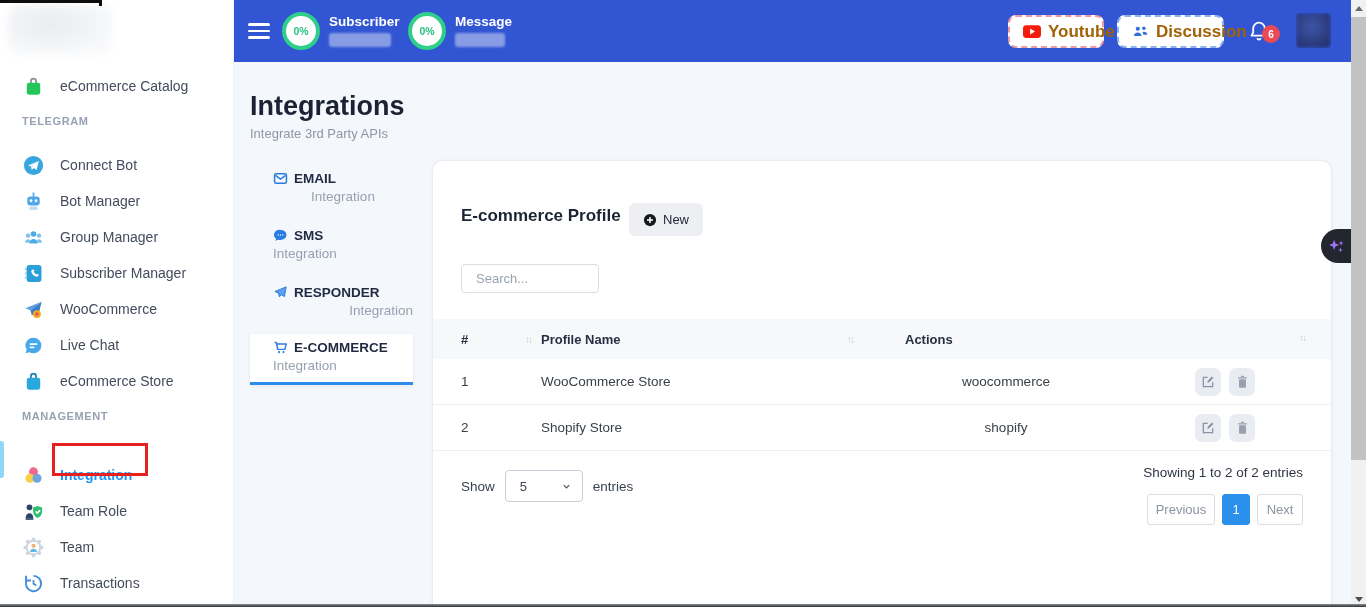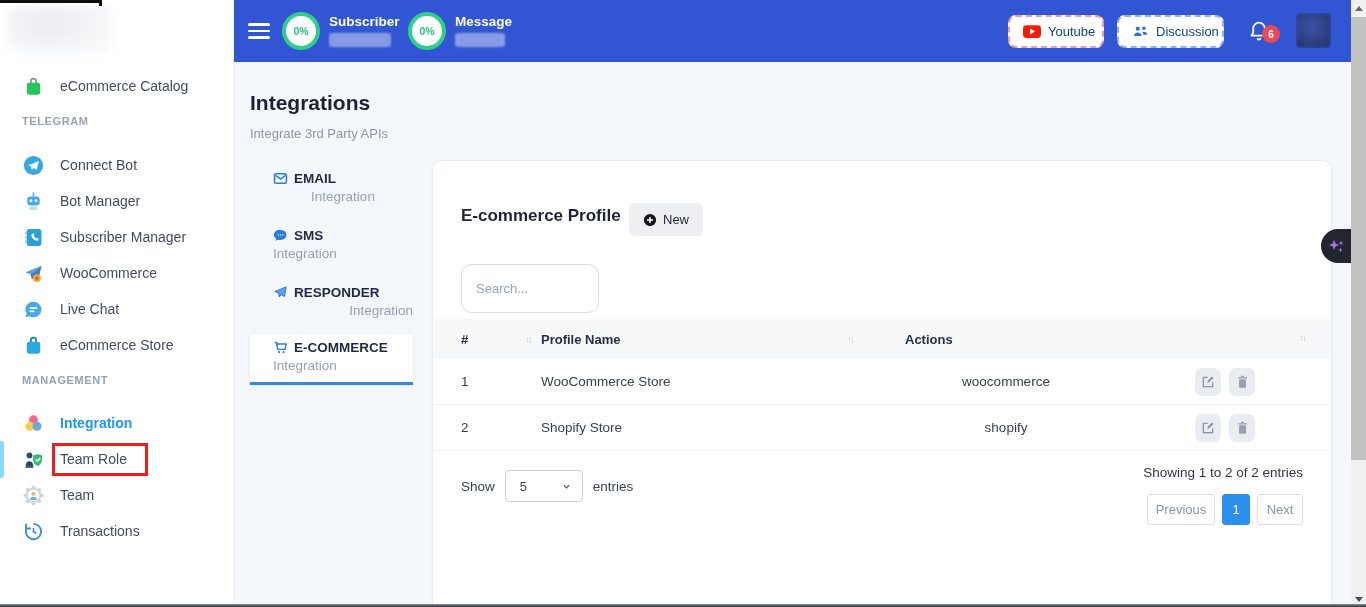--- a/index.html
+++ b/index.html
@@ -11,73 +11,73 @@
   .logo-blur { position:absolute; left:8px; top:4px; width:104px; height:50px; border-radius:10px;
                background:radial-gradient(ellipse at 40% 40%, #e9ebef 0%, #f8f9fb 75%); filter:blur(4px); }
   .top-tick { position:absolute; left:0; top:0; width:100px; height:2.5px; background:#0d0d0d; z-index:5; }
   .top-tick2 { position:absolute; left:99px; top:0; width:2.5px; height:6px; background:#0d0d0d; z-index:5; }
   .nav { padding-top:68px; }
   .nav-item { height:36px; display:flex; align-items:center; padding-left:22px; gap:15px; cursor:pointer; }
   .nav-item .nicon { width:23px; height:23px; flex:0 0 23px; }
   .nav-item .nlabel { font-size:14px; color:#434b5c; }
   .nav-section { font-size:11px; font-weight:700; letter-spacing:.6px; color:#98a2b0; padding-left:22px; height:15px; }
   .sec-a { margin-top:11px; margin-bottom:17px; }
-  .sec-b { margin-top:11px; margin-bottom:16px; }
+  .sec-b { margin-top:11px; margin-bottom:32px; }
   .nav-item.active .nlabel { color:#2196f3; font-weight:700; }
   .active-bar { position:absolute; left:0; top:441px; width:4px; height:37px; background:#8fd6f8; border-radius:0 3px 3px 0; }
   .annotation-box { position:absolute; left:52px; top:443px; width:96px; height:33px; border:3px solid #e6211f; z-index:20; pointer-events:none; }
 
   
   .topbar { position:absolute; left:234px; top:0; right:15px; height:62px; background:#3155d3; z-index:2; }
   .hamburger { position:absolute; left:14px; top:23px; width:22px; height:16px; display:flex; flex-direction:column; justify-content:space-between; cursor:pointer; }
   .hamburger span { display:block; height:2.6px; background:#fff; border-radius:2px; }
   .stat { position:absolute; top:12px; display:flex; gap:9px; align-items:flex-start; }
   .stat1 { left:48px; } .stat2 { left:174px; }
   .ring { width:38px; height:38px; border-radius:50%; border:4px solid #2fce8b; background:#fff; display:flex; align-items:center; justify-content:center;
           font-size:10.5px; font-weight:700; color:#27c281; }
   .stat-label { font-size:13.5px; font-weight:700; color:#fff; line-height:15px; margin-top:2px; }
   .stat-blur { height:14px; border-radius:3px; background:rgba(255,255,255,.42); margin-top:4px; filter:blur(1px); }
   .blur-a { width:62px; } .blur-b { width:50px; }
   .tb-btn { position:absolute; top:15px; height:33px; background:#fff; border-radius:8px; display:flex; align-items:center; gap:7px;
-            padding:0 13px; font-size:13px; font-weight:400; color:#0c4a6e; cursor:pointer; }
+            padding:0 13px; font-size:17px; font-weight:700; color:#a16207; cursor:pointer; }
   .btn-youtube { left:774px; width:96px; border:2px dashed #ef9aa2; }
   .btn-discussion { left:883px; width:107px; border:2px dashed #8cb2ef; }
   .bell { position:absolute; left:1013px; top:19px; width:24px; height:24px; cursor:pointer; }
   .badge { position:absolute; left:1028px; top:25px; min-width:18px; height:18px; border-radius:50%; background:#ea4956; color:#fff;
            font-size:10px; font-weight:700; display:flex; align-items:center; justify-content:center; z-index:2; }
   .avatar { position:absolute; left:1062px; top:13px; width:35px; height:35px; border-radius:4px; overflow:hidden; cursor:pointer; }
   .avatar .inner { width:100%; height:100%; background:radial-gradient(circle at 45% 40%, #3d56a8 0%, #27336f 80%); filter:blur(2px); }
 
   
   .scrollbar { position:absolute; right:0; top:0; width:15px; height:100%; background:#f1f1f1; z-index:6; }
   .sb-btn { position:absolute; left:0; width:15px; height:16px; background:#f1f1f1; display:flex; align-items:center; justify-content:center; }
   .sb-up { top:0; } .sb-down { bottom:0; }
   .tri-up { width:0; height:0; border-left:4px solid transparent; border-right:4px solid transparent; border-bottom:5px solid #6a6a6a; }
   .tri-down { width:0; height:0; border-left:4px solid transparent; border-right:4px solid transparent; border-top:5px solid #4e4e4e; }
   .sb-thumb { position:absolute; left:0; top:17px; width:15px; height:443px; background:#c2c2c2; }
 
   
   .main { position:absolute; left:234px; top:62px; right:15px; bottom:0; background:#f4f7fc; }
-  .page-title { position:absolute; left:16px; top:29px; font-size:21px; font-weight:700; color:#1b2233; }
+  .page-title { position:absolute; left:16px; top:29px; font-size:27px; font-weight:700; color:#1b2233; }
   .page-subtitle { position:absolute; left:16px; top:64px; font-size:13px; color:#8d97a6; }
 
   .subnav-item { position:absolute; left:16px; width:163px; padding:6px 0 6px 23px; cursor:pointer; }
   .sn1 { top:103px;text-align:center; } .sn2 { top:160px; } .sn3 { top:217px;text-align:right; }
   .subnav-item.active { top:272px; background:#fff; border-bottom:3px solid #2f8be9; height:51px; box-shadow:0 1px 4px rgba(30,40,70,.07); }
   .subnav-title { display:flex; align-items:center; gap:6px; font-size:13.5px; font-weight:700; color:#1f2940; }
   .subnav-title .subicon { width:15px; height:15px; }
   .subnav-sub { font-size:13.5px; color:#97a1b0; margin-top:3px; }
 
   
   .card { position:absolute; left:198px; top:98px; width:900px; bottom:0; background:#fff; border:1px solid #e9edf3;
           border-bottom:none; border-radius:10px 10px 0 0; box-shadow:0 1px 4px rgba(25,35,60,.05); }
   .card-title { position:absolute; left:28px; top:45px; font-size:17px; font-weight:700; color:#1d2433; }
   .new-btn { position:absolute; left:196px; top:42px; height:33px; padding:0 14px; background:#edeff2; border-radius:6px;
              display:flex; align-items:center; gap:6px; font-size:13px; color:#1d2433; cursor:pointer; }
-  .search-box { position:absolute; left:28px; top:103px; width:138px; height:49px; border:1px solid #d8dee6; border-radius:11px;
+  .search-box { position:absolute; left:28px; top:103px; width:138px; height:29px; border:1px solid #d8dee6; border-radius:4px;
                 background:#fff; font-size:13px; color:#3a4454; padding:0 14px; outline:none; font-family:"Liberation Sans",sans-serif; }
   .search-box::placeholder { color:#9aa4b1; }
 
   .table { position:absolute; left:0; top:158px; width:100%; }
   .tr { display:flex; align-items:center; }
   .thead { height:40px; background:#f7f8fa; font-size:13px; font-weight:700; color:#273043; }
   .trow { height:46px; font-size:13.5px; color:#3a4149; border-bottom:1px solid #edf0f4; }
   .col-num { width:108px; padding-left:28px; padding-right:10px; display:flex; justify-content:space-between; align-items:center; }
   .col-profile { width:320px; padding-right:8px; display:flex; justify-content:space-between; align-items:center; }
   .col-api { width:290px; text-align:center; }
@@ -141,20 +141,33 @@
             <circle cx="12" cy="3.6" r="1.3" fill="#7ec3f0"></circle>
             <rect x="5.5" y="6.8" width="13" height="9.4" rx="3.4" fill="#4da6e8"></rect>
             <circle cx="9.4" cy="11.2" r="1.5" fill="#fff"></circle>
             <circle cx="14.6" cy="11.2" r="1.5" fill="#fff"></circle>
             <rect x="7.6" y="17.2" width="8.8" height="3.6" rx="1.8" fill="#bcdcf4"></rect>
           </svg>
       </span>
       <span class="nlabel">Bot Manager</span>
     </div>
 
+    <div class="nav-item">
+      <span class="nicon">
+        <svg width="23" height="23" viewBox="0 0 24 24">
+            <circle cx="6.3" cy="10" r="2.3" fill="#7cc3ec"></circle>
+            <circle cx="17.7" cy="10" r="2.3" fill="#7cc3ec"></circle>
+            <circle cx="12" cy="8.3" r="2.9" fill="#49aae4"></circle>
+            <path d="M3.2 17.4c0-2.1 1.4-3.6 3.1-3.6s3.1 1.5 3.1 3.6z" fill="#7cc3ec"></path>
+            <path d="M14.6 17.4c0-2.1 1.4-3.6 3.1-3.6s3.1 1.5 3.1 3.6z" fill="#7cc3ec"></path>
+            <path d="M7.9 18.2c0-2.7 1.8-4.6 4.1-4.6s4.1 1.9 4.1 4.6z" fill="#49aae4"></path>
+          </svg>
+      </span>
+      <span class="nlabel">Group Manager</span>
+    </div>
 
     <div class="nav-item">
       <span class="nicon">
         <svg width="23" height="23" viewBox="0 0 24 24">
             <rect x="4.8" y="3.2" width="15.5" height="17.6" rx="3" fill="#2b9fd8"></rect>
             <rect x="3" y="6" width="2.2" height="2.6" rx="1.1" fill="#8fd0ee"></rect>
             <rect x="3" y="10.6" width="2.2" height="2.6" rx="1.1" fill="#8fd0ee"></rect>
             <rect x="3" y="15.2" width="2.2" height="2.6" rx="1.1" fill="#8fd0ee"></rect>
             <path d="M10 8.6c1.1-1.2 2.6-.8 3 .3l-.9 1.1c.7 1.4 1.7 2.4 3 3l1.1-.8c1.2.4 1.5 1.9.3 3-3.3 1-8-4.3-6.5-6.6z" fill="#fff"></path>
           </svg>

